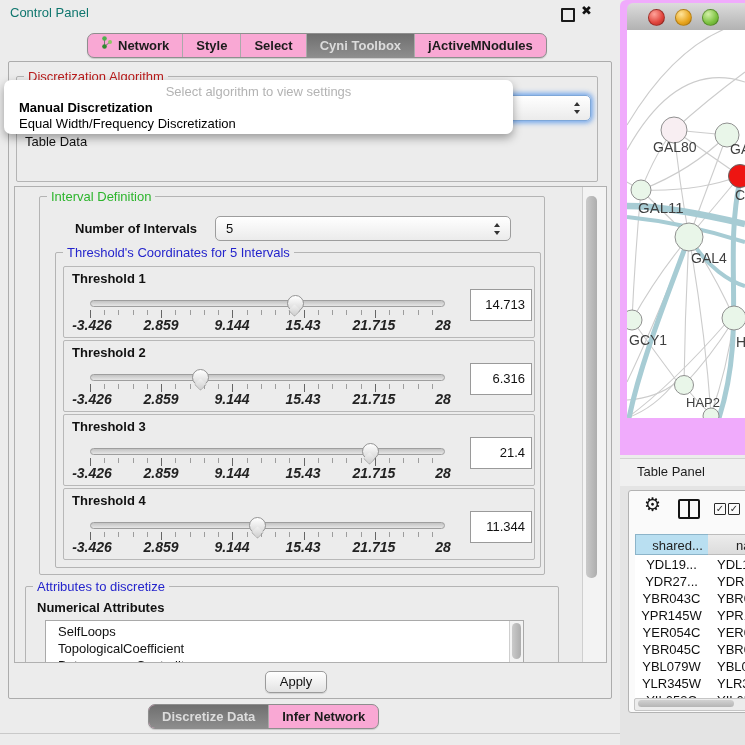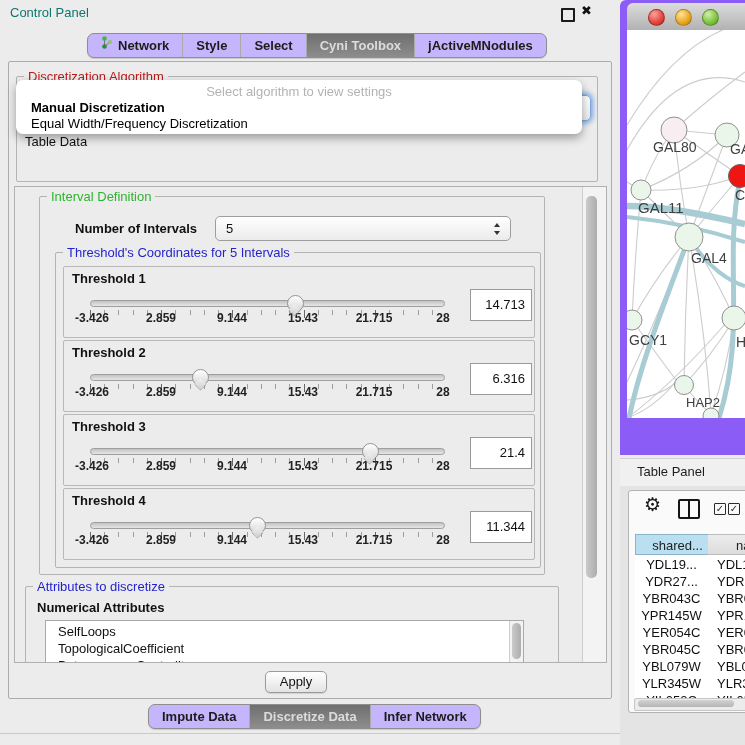--- a/index.html
+++ b/index.html
@@ -7,21 +7,21 @@
           background:#ececec;font-family:"Liberation Sans","DejaVu Sans",sans-serif;
           font-size:13px;color:#111;}
   .abs{position:absolute;}
 
   
   #cp{position:absolute;left:0;top:0;width:620px;height:745px;background:#ececec;}
   #cp-title{position:absolute;left:10px;top:5px;font-size:13px;color:#0f766e;}
   #float-ic{position:absolute;left:561px;top:8px;width:10px;height:10px;border:2px solid #1a1a1a;border-radius:1px;}
   #close-ic{position:absolute;left:581px;top:3px;font-size:13px;font-weight:bold;color:#111;}
 
-  .tabstrip{position:absolute;display:flex;height:23px;background:#c4b5fd;
+  .tabstrip{position:absolute;display:flex;height:23px;background:#f9a8d4;
             border:1px solid #8e8e8e;border-radius:7px;overflow:hidden;
             box-shadow:0 1px 1px rgba(0,0,0,.15);}
   .seg{line-height:23px;padding:0 13px;font-weight:bold;font-size:13px;color:#1c1c1c;
        white-space:nowrap;display:flex;align-items:center;gap:5px;}
   .seg + .seg{border-left:1px solid #aaa;}
   .seg.sel{background:linear-gradient(#6f6f6f,#8d8d8d);color:#dcdcdc;}
 
   #outer-panel{position:absolute;left:8px;top:61px;width:602px;height:636px;
                border:1px solid #acacac;border-radius:2px;}
 
@@ -38,21 +38,21 @@
   .combo .stepper{position:absolute;right:9px;top:50%;width:7px;height:12px;margin-top:-6px;}
   .combo .stepper:before{content:"";position:absolute;left:0;top:0;
          border-left:3.5px solid transparent;border-right:3.5px solid transparent;
          border-bottom:4.5px solid #333;}
   .combo .stepper:after{content:"";position:absolute;left:0;bottom:0;
          border-left:3.5px solid transparent;border-right:3.5px solid transparent;
          border-top:4.5px solid #333;}
 
   #algo-combo{left:8px;top:18px;width:554px;height:24px;z-index:2;
               border:1px solid #7ea7d8;box-shadow:0 0 5px 2px rgba(95,155,235,.85);}
-  #algo-popup{position:absolute;left:16px;top:80px;width:566px;height:54px;z-index:40;
+  #algo-popup{position:absolute;left:4px;top:80px;width:509px;height:54px;z-index:40;
               background:#fff;border-radius:7px;box-shadow:0 4px 10px rgba(0,0,0,.35);}
   #popup-prompt{position:absolute;left:0;right:0;top:4px;text-align:center;color:#b3b3b3;}
   #popup-op1{position:absolute;left:15px;top:20px;font-weight:bold;color:#000;}
   #popup-op2{position:absolute;left:15px;top:36px;color:#000;}
 
   #scrollpane{position:absolute;left:14px;top:186px;width:591px;height:475px;
               border:1px solid #b0b0b0;overflow:hidden;background:#ececec;}
 
   .bold-label{position:absolute;font-weight:bold;font-size:13px;color:#111;white-space:nowrap;}
 
@@ -62,36 +62,36 @@
   .thumb{position:absolute;top:-6px;width:15px;height:15px;margin-left:-8px;
          background:linear-gradient(#ffffff,#d6d6d6);border:1px solid #949494;border-radius:50%;z-index:2;}
   .thumb:after{content:"";position:absolute;left:2.6px;top:9.5px;width:8px;height:8px;
          background:linear-gradient(135deg,#f2f2f2,#cfcfcf);
          border-right:1px solid #949494;border-bottom:1px solid #949494;
          transform:rotate(45deg);border-radius:1px;}
   .ticks{position:absolute;left:26px;top:43px;width:356px;height:8px;
          background-image:repeating-linear-gradient(90deg,#666 0 1px,transparent 1px 20%),
                           repeating-linear-gradient(90deg,#9d9d9d 0 1px,transparent 1px 4%);
          background-size:100% 8px,100% 5px;background-repeat:no-repeat;}
-  .tlab{position:absolute;top:44px;font-size:12px;font-weight:bold;color:#222;transform:translateX(-50%);}
+  .tlab{position:absolute;top:50px;font-size:14px;font-weight:bold;color:#222;transform:translateX(-50%);font-style:italic;}
   .valbox{position:absolute;left:406px;top:22px;width:54px;height:30px;background:#fff;
           border:1px solid #9a9a9a;line-height:30px;text-align:right;padding-right:6px;font-size:13px;}
 
   #attr-list{position:absolute;left:19px;top:33px;width:477px;height:50px;background:#fff;
              border:1px solid #a9a9a9;overflow:hidden;}
   .attr-item{position:absolute;left:12px;height:17px;line-height:17px;font-size:13px;color:#111;white-space:nowrap;}
   .vscroll-track{position:absolute;top:0;bottom:0;background:#f3f3f3;border-left:1px solid #cfcfcf;}
   .vscroll-thumb{position:absolute;border-radius:5px;background:linear-gradient(90deg,#cacaca,#adadad);}
 
   .aqua-btn{position:absolute;background:linear-gradient(#ffffff,#e3e3e3);border:1px solid #9b9b9b;
             border-radius:5px;text-align:center;font-size:13px;color:#111;
             box-shadow:0 1px 1px rgba(0,0,0,.12);}
 
   
-  #netwin{position:absolute;left:620px;top:0;width:125px;height:455px;background:#8b5cf6;border-top-left-radius:6px;}
+  #netwin{position:absolute;left:620px;top:0;width:125px;height:455px;background:#f0abfc;border-top-left-radius:6px;}
   #net-titlebar{position:absolute;left:7px;top:3px;right:0;height:27px;
                 background:linear-gradient(#dcdcdc,#b2b2b2);border-bottom:1px solid #8f8f8f;
                 border-top-left-radius:6px;}
   .tl{position:absolute;top:6px;width:15px;height:15px;border-radius:50%;}
   #tl-red{left:21px;background:radial-gradient(circle at 35% 28%,#ffa39a,#e0443c 60%,#aa2d24);border:1px solid rgba(110,25,20,.55);}
   #tl-yellow{left:48px;background:radial-gradient(circle at 35% 28%,#ffe49a,#e8a51f 60%,#b97e0f);border:1px solid rgba(140,95,10,.55);}
   #tl-green{left:75px;background:radial-gradient(circle at 35% 28%,#d2f0a6,#7cc240 60%,#58962a);border:1px solid rgba(60,105,25,.55);}
   #net-canvas{position:absolute;left:7px;top:30px;width:118px;height:388px;background:#fff;overflow:hidden;}
 
   #tp-strip{position:absolute;left:620px;top:458px;width:125px;height:27px;background:#f0f0f0;
@@ -261,23 +261,20 @@
       </div>
 
       <div class="vscroll-track" style="left:567px;width:24px;">
         <div class="vscroll-thumb" style="left:3px;width:11px;top:9px;height:382px;"></div>
       </div>
     </div>
 
     <div class="aqua-btn" style="left:265px;top:671px;width:60px;height:20px;line-height:20px;">Apply</div>
 
     <div class="tabstrip" style="left:148px;top:704px;">
-      <div class="seg">
-          <span>Impute Data</span>
-        </div>
       <div class="seg sel">
           <span>Discretize Data</span>
         </div>
       <div class="seg">
           <span>Infer Network</span>
         </div>
     </div>
     <div class="abs" style="left:0;top:733px;width:620px;height:1px;background:#c9c9c9;"></div>
   </div>
 

